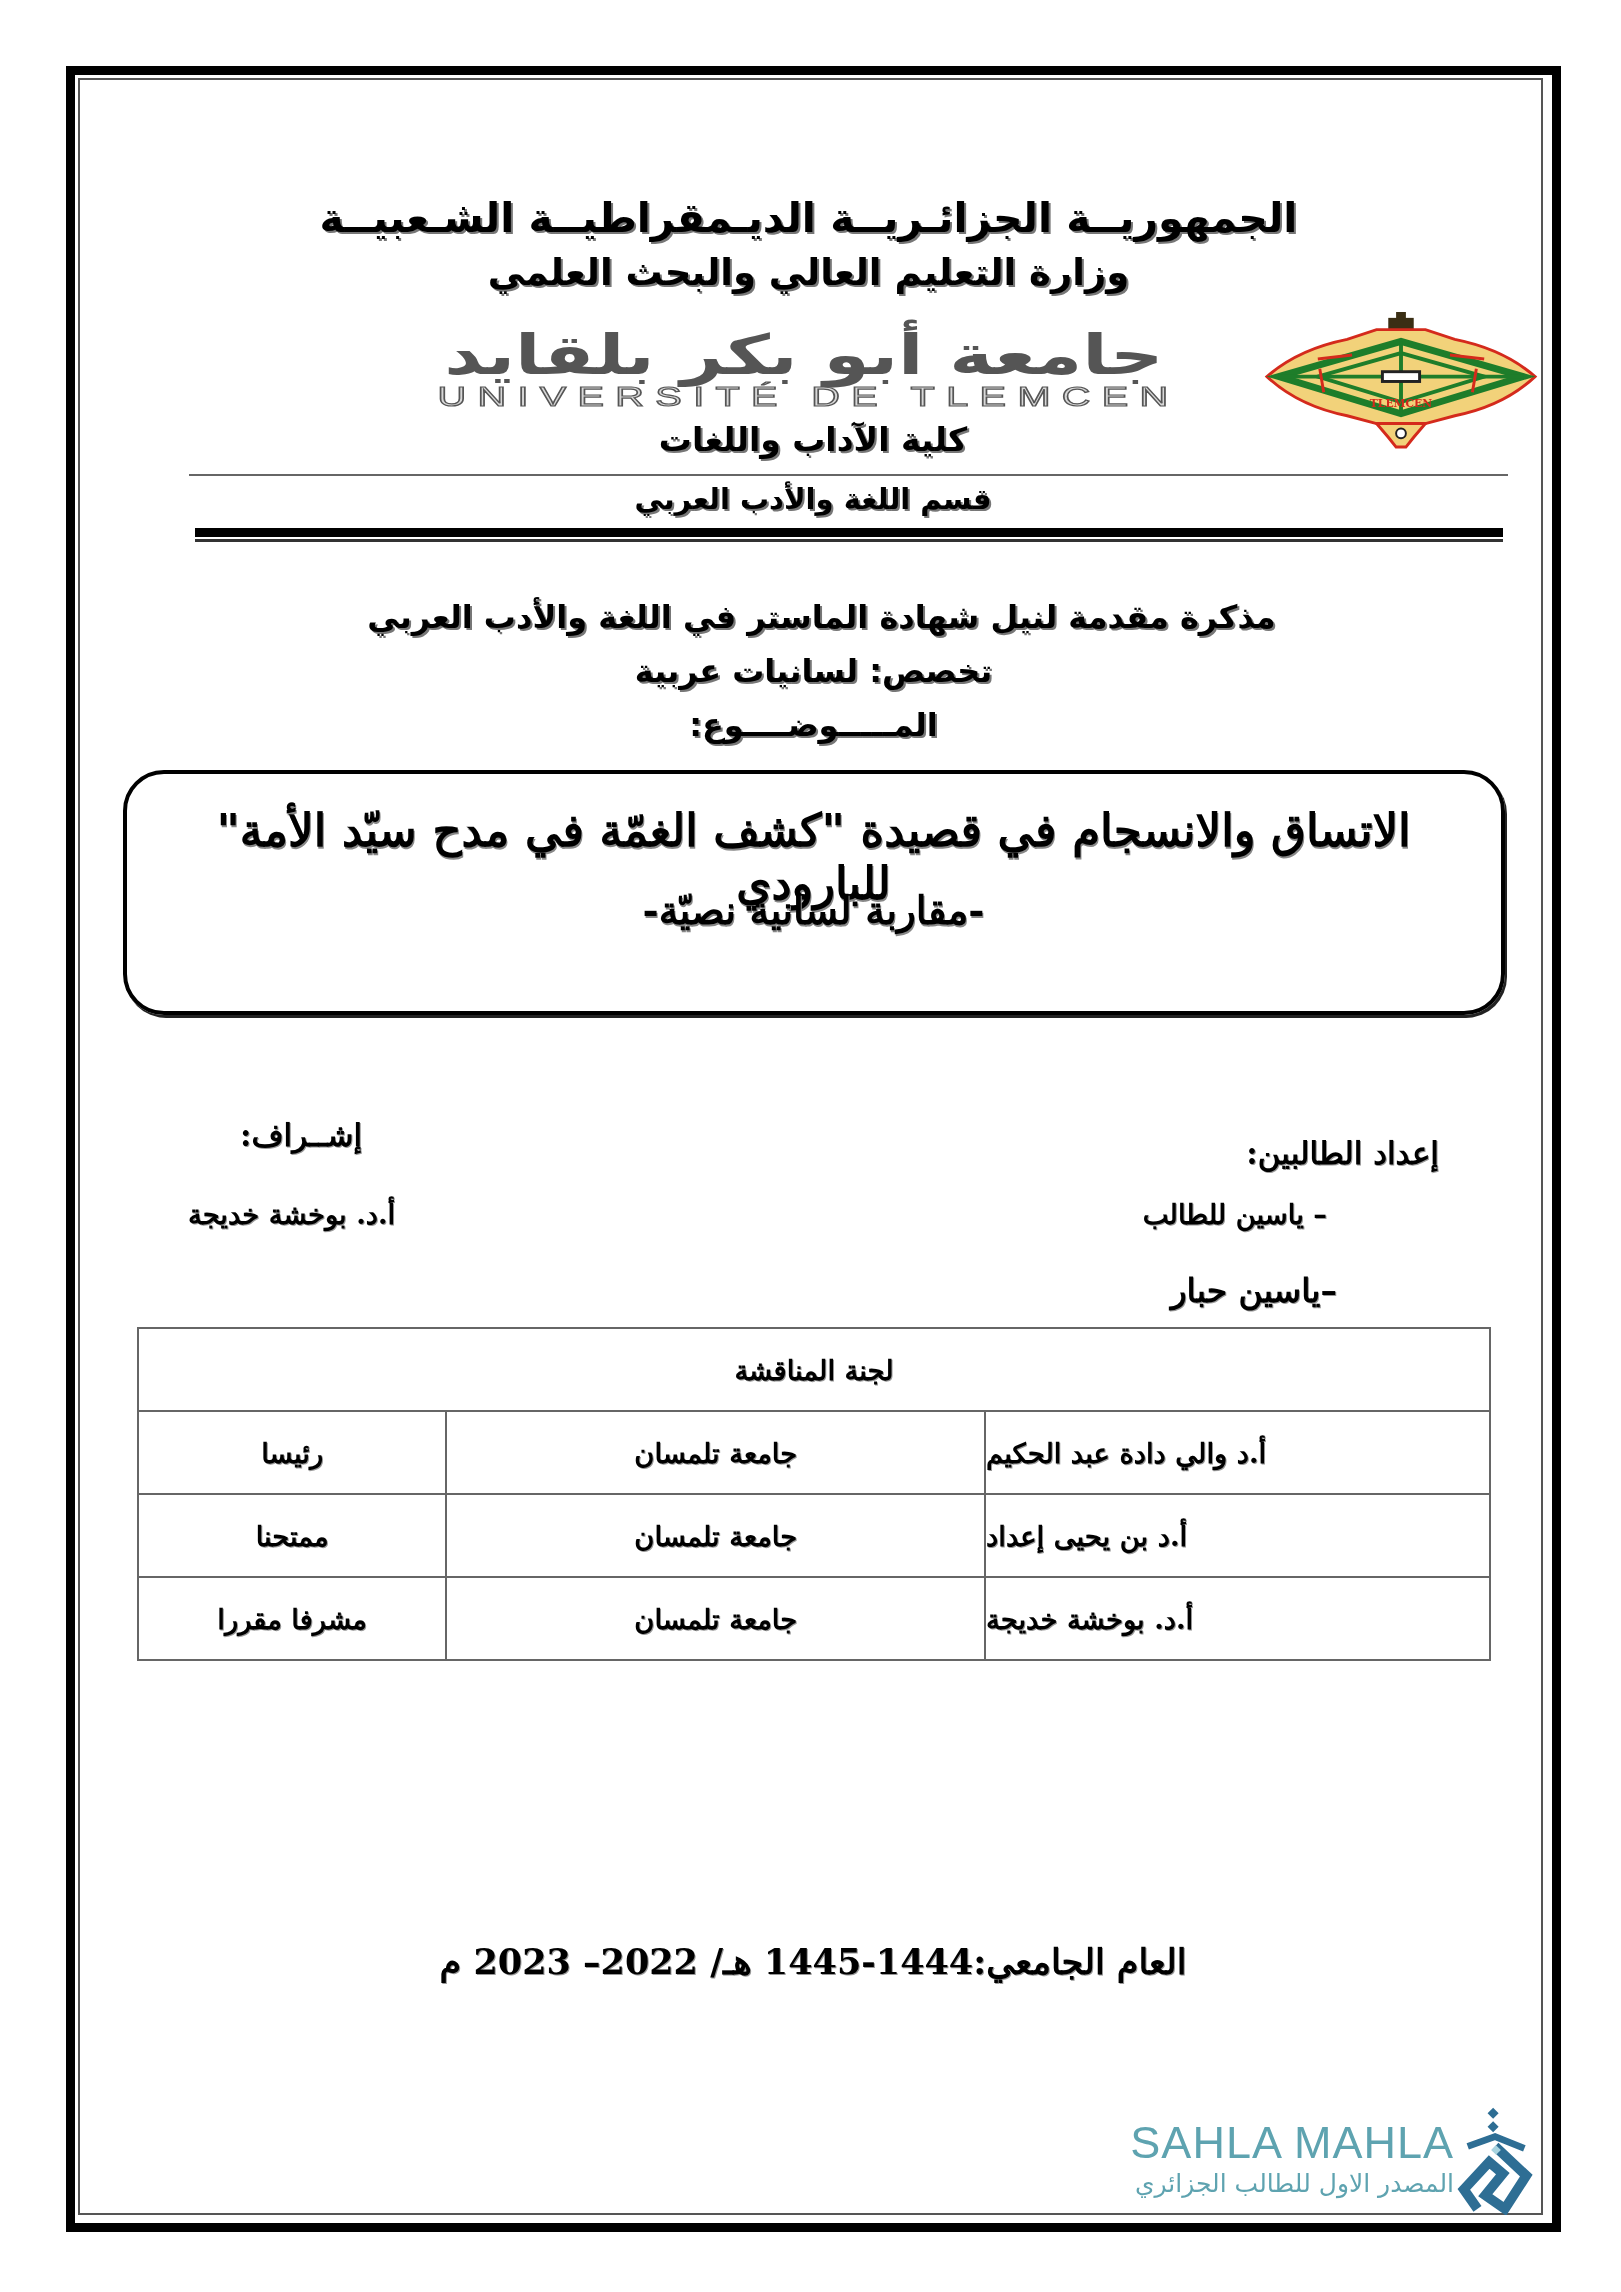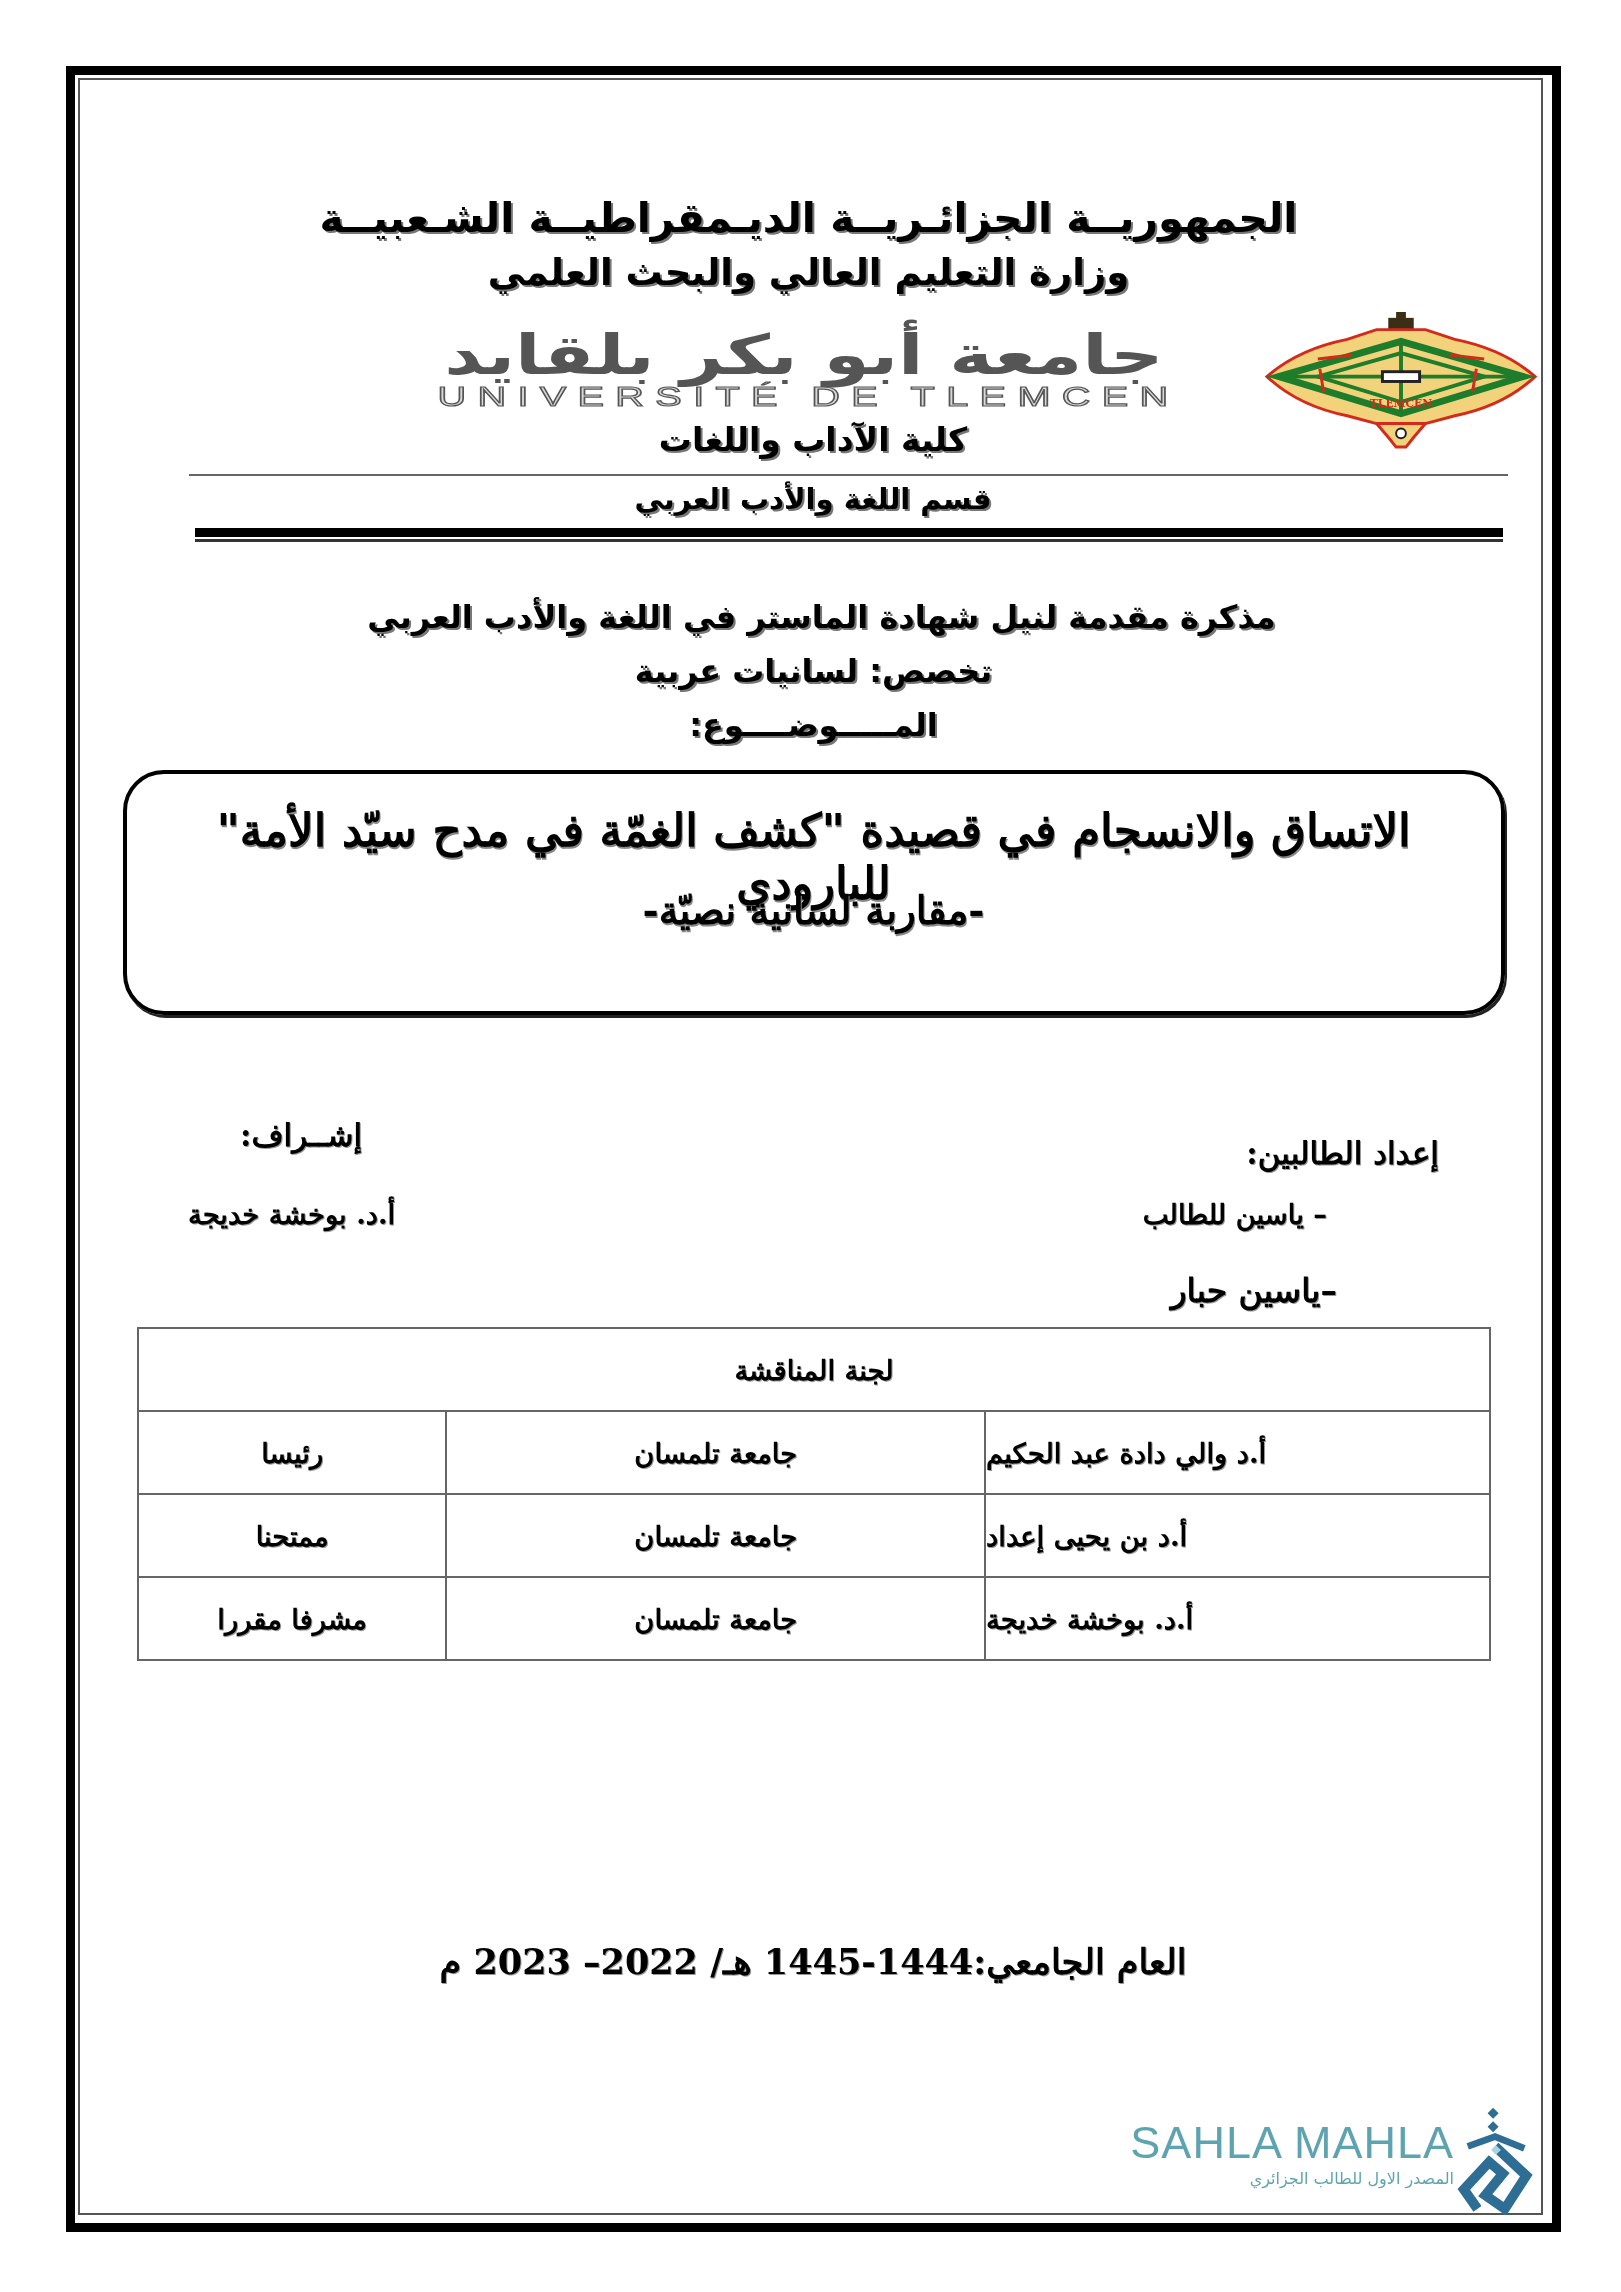--- a/index.html
+++ b/index.html
@@ -63,21 +63,21 @@
                     text-shadow: 1px 1px 0 #999; }
     #committee .c-name { width: 506px; text-align: left; }
     #committee .c-uni { width: 540px; text-align: center; }
     #committee .c-role { width: 308px; text-align: center; }
 
     
     #year { left: 323px; top: 1941px; width: 980px; font-family: "DejaVu Serif", serif;
             font-weight: bold; font-size: 35px; text-shadow: 1px 1px 0 #999; }
     #brand-en { right: 167px; top: 2117px; font-family: "Liberation Sans", sans-serif; font-size: 45px;
                 color: #5ea3b0; letter-spacing: 1px; margin-left: 20px; }
-    #brand-ar { right: 167px; top: 2169px; font-family: "DejaVu Sans", sans-serif; font-size: 16px;
+    #brand-ar { right: 167px; top: 2169px; font-family: "DejaVu Sans", sans-serif; font-size: 25px;
                 color: #5ea3b0; }
     #brand-icon { left: 1456px; top: 2107px; width: 83px; height: 108px; }
   </style>
 </head>
 <body>
 
 <div id="outer-border" class="abs"></div>
 <div id="inner-border" class="abs"></div>
 
 <div id="republic" class="abs rtl center hdr-line">الجمهوريــة الجزائـريــة الديـمقراطيــة الشـعبيــة</div>

